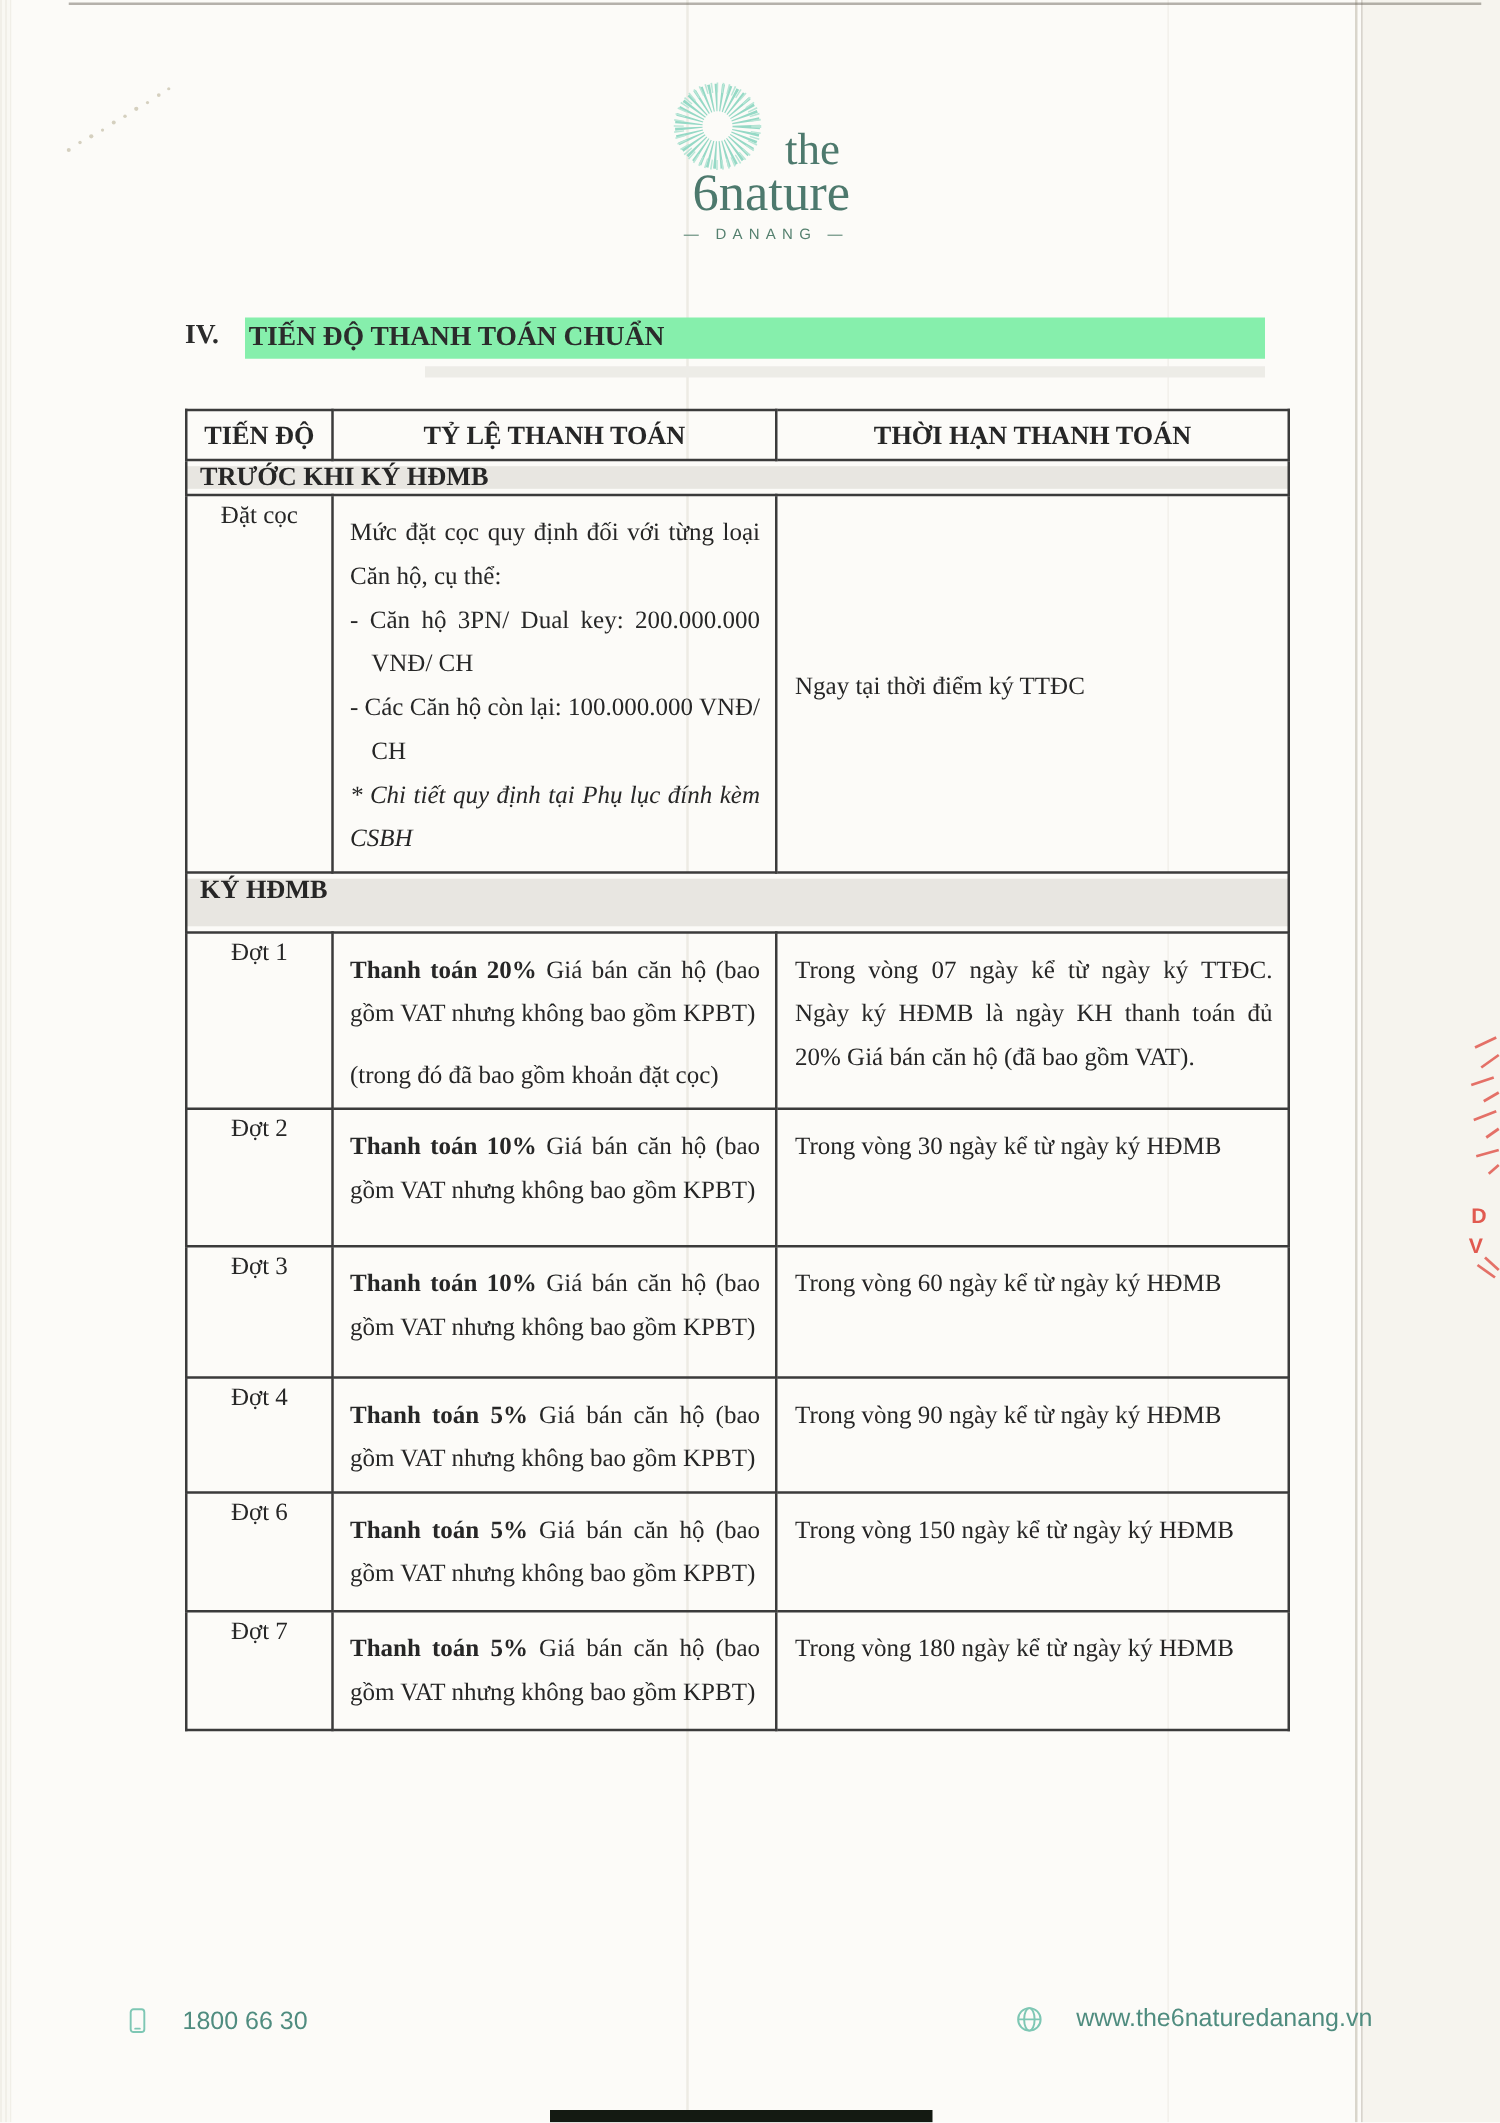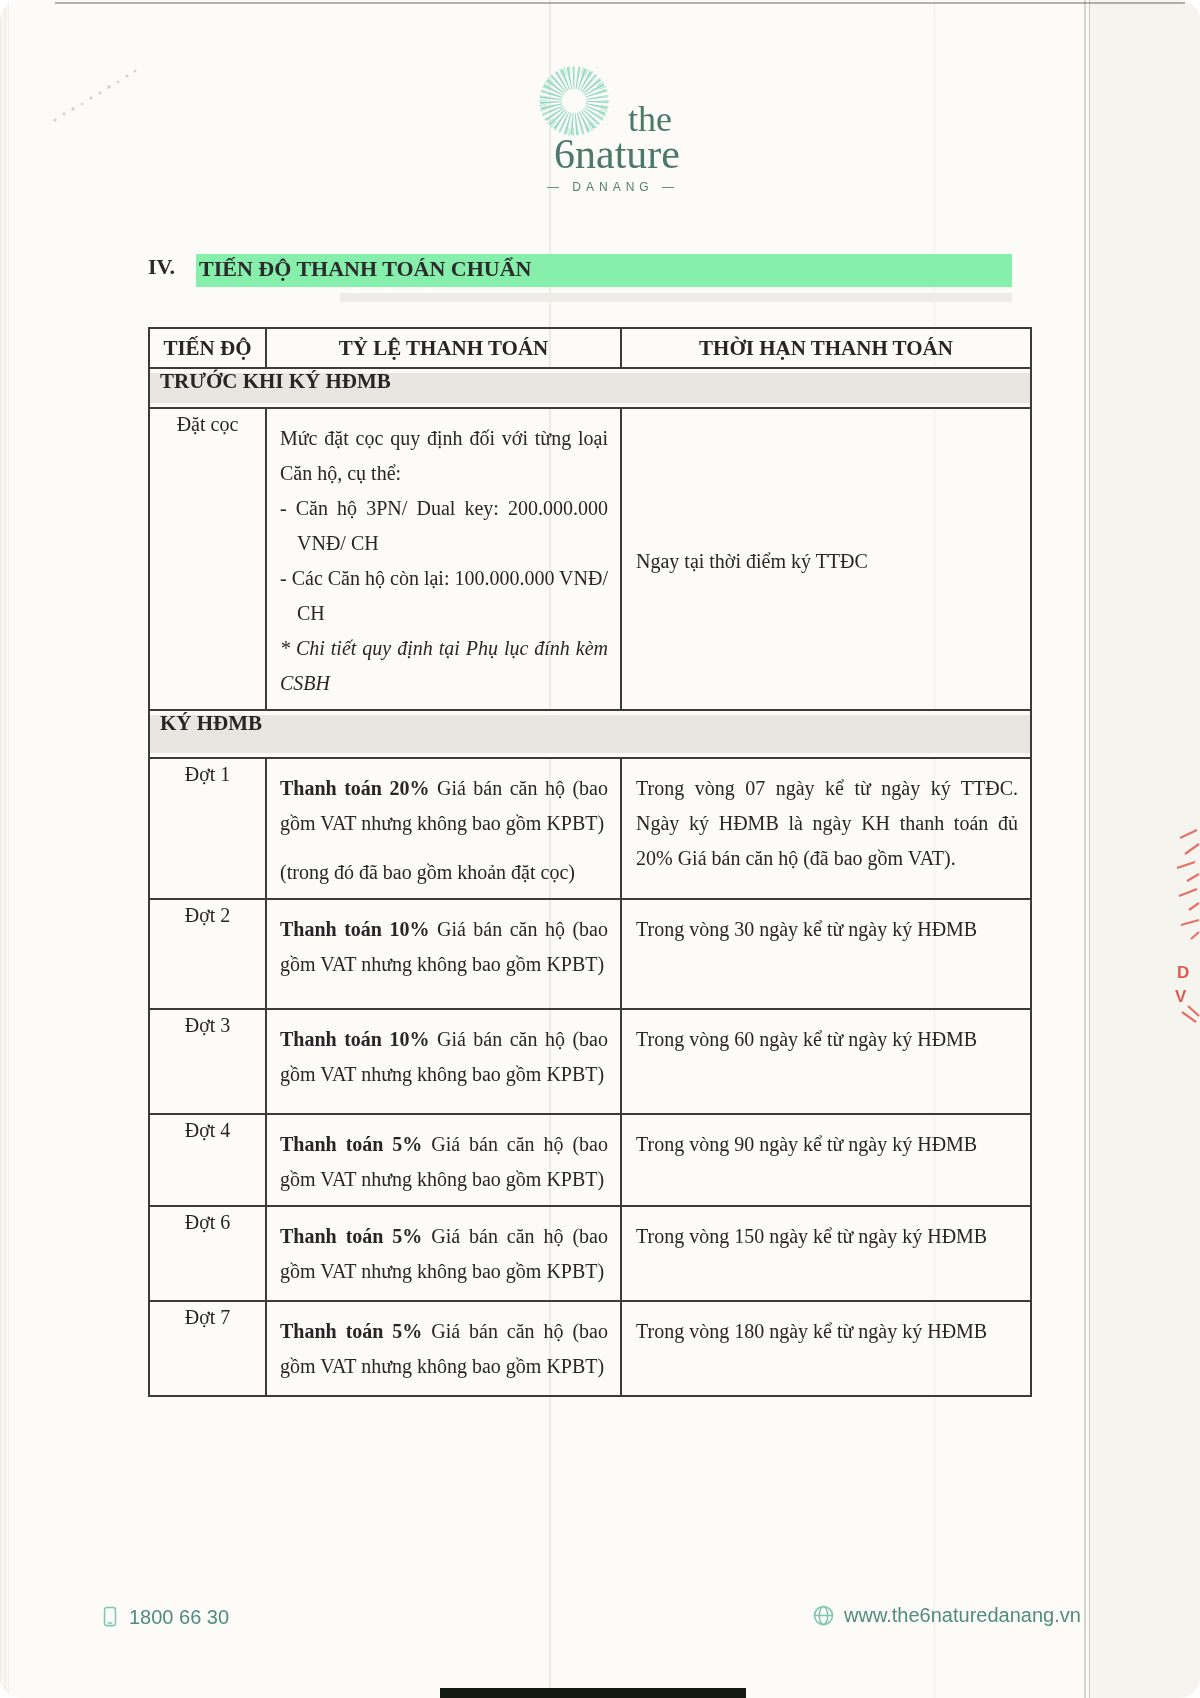--- a/index.html
+++ b/index.html
@@ -1,20 +1,19 @@
 <!DOCTYPE html>
 <html><head>
 <meta charset="utf-8">
 <style>
   html,body{margin:0;padding:0;}
   .page{
     position:relative;width:1200px;height:1698px;overflow:hidden;
     background:#fcfbf8;color:#262626;
     font-family:"Liberation Serif",serif;
-    border-radius:21px;
   }
   
   .backdrop-strip{position:absolute;top:0;left:1090px;width:110px;height:100%;background:#f6f4ee;}
   .edge-line{position:absolute;top:0;left:1084px;width:2px;height:100%;background:#d9d5cb;}
   .edge-line2{position:absolute;top:0;left:1089px;width:1px;height:100%;background:#ccc8be;}
   .fold-a{position:absolute;top:0;left:549px;width:2px;height:100%;background:#edebe4;}
   .fold-b{position:absolute;top:0;left:934px;width:1px;height:100%;background:#f0eee8;}
   .scan-top{position:absolute;top:2px;left:55px;width:1130px;height:2px;background:#6e675e;opacity:.5;}
   .scan-left{position:absolute;top:0;left:0;width:9px;height:100%;
     background:repeating-linear-gradient(90deg,#f1efe8 0 2px,#f9f8f3 2px 4px);}
@@ -45,21 +44,21 @@
   .c3{padding:12px 12px 8px 14px;text-align:justify;line-height:35px;}
   .c3.mid{vertical-align:middle;text-align:left;}
   .c2 p,.c3 p{margin:0;}
   .b{font-weight:bold;}
   .it{font-style:italic;}
   .hang{padding-left:17px;text-indent:-17px;}
   .note-gap{margin-top:14px !important;}
   
   .footer{position:absolute;top:1604px;left:0;width:1200px;height:40px;
     font-family:"Liberation Sans",sans-serif;font-size:20px;color:#4f8c7f;}
-  .f-item{position:absolute;top:0;display:flex;align-items:center;gap:9px;white-space:nowrap;}
+  .f-item{position:absolute;top:0;display:flex;align-items:center;gap:26px;white-space:nowrap;}
   .f-phone{left:100px;}
   .f-address{left:250px;}
   .f-web{left:812px;}
   .f-icon{flex:none;display:block;}
 </style>
 </head>
 <body>
 
 <div class="page">
 
@@ -108,21 +107,21 @@
         <col class="c1c">
         <col class="c2c">
         <col class="c3c">
       </colgroup>
     <tbody>
         <tr style="height:40px">
       <th>TIẾN ĐỘ</th>
       <th>TỶ LỆ THANH TOÁN</th>
       <th>THỜI HẠN THANH TOÁN</th>
     </tr>
-    <tr style="height:40px">
+    <tr style="height:28px">
       <td class="sec" colspan="3">TRƯỚC KHI KÝ HĐMB</td>
     </tr>
     <tr style="height:297px">
       <td class="c1">Đặt cọc</td>
       <td class="c2">
         <p>Mức đặt cọc quy định đối với từng loại Căn hộ, cụ thể:</p>
         <p class="hang">- Căn hộ 3PN/ Dual key: 200.000.000 VNĐ/ CH</p>
         <p class="hang">- Các Căn hộ còn lại: 100.000.000 VNĐ/ CH</p>
         <p class="it">* Chi tiết quy định tại Phụ lục đính kèm CSBH</p>
       </td>

